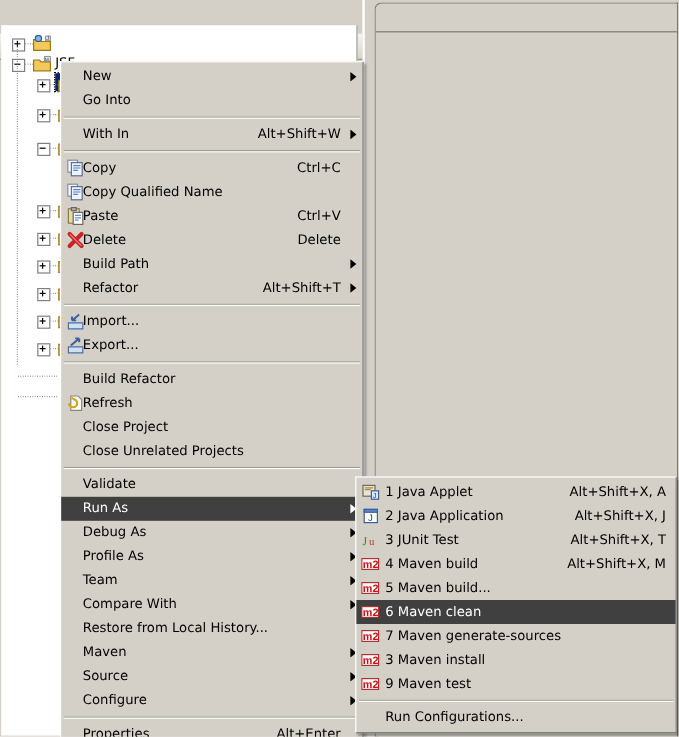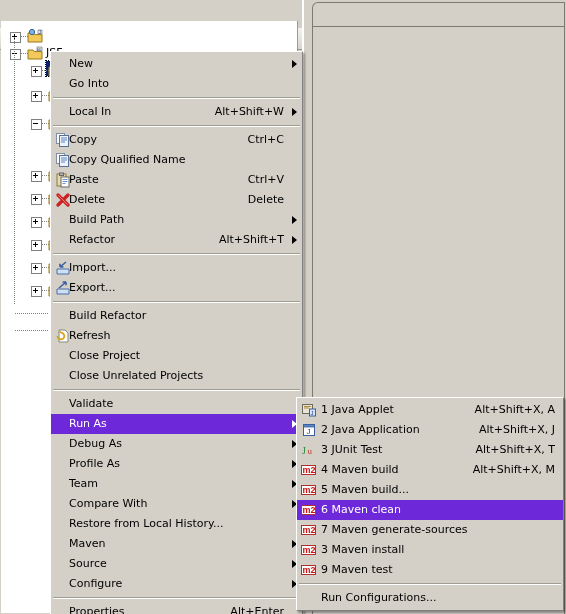--- a/index.html
+++ b/index.html
@@ -157,21 +157,21 @@
     position: relative;
     height: 20px;
     line-height: 20px;
     padding-left: 18px;
     padding-right: 8px;
     font-size: 11px;
     color: #000;
     white-space: nowrap;
     cursor: default;
   }
-  .menu-item.hl { background: #6d28d9; color: #ffffff; }
+  .menu-item.hl { background: #404040; color: #ffffff; }
   .menu-item .accel {
     position: absolute;
     right: 18px;
     top: 0;
     font-size: 11px;
   }
   .menu-item .arrow {
     position: absolute;
     right: 5px; top: 6px;
     width: 0; height: 0;
@@ -402,21 +402,21 @@
       <span>New</span>
       <span class="arrow"></span>
     </div>
     <div class="menu-item">
       <span>Go Into</span>
     </div>
 
     <div class="menu-sep"></div>
 
     <div class="menu-item">
-      <span>Local In</span>
+      <span>With In</span>
       <span class="accel">Alt+Shift+W</span>
       <span class="arrow"></span>
     </div>
 
     <div class="menu-sep"></div>
 
     <div class="menu-item">
       <span class="mi-icon">
         <svg width="16" height="16" viewBox="0 0 16 16">
           <rect x="1.5" y="1.5" width="8" height="10" fill="#fbfbfb" stroke="#7e8fa8"></rect>

